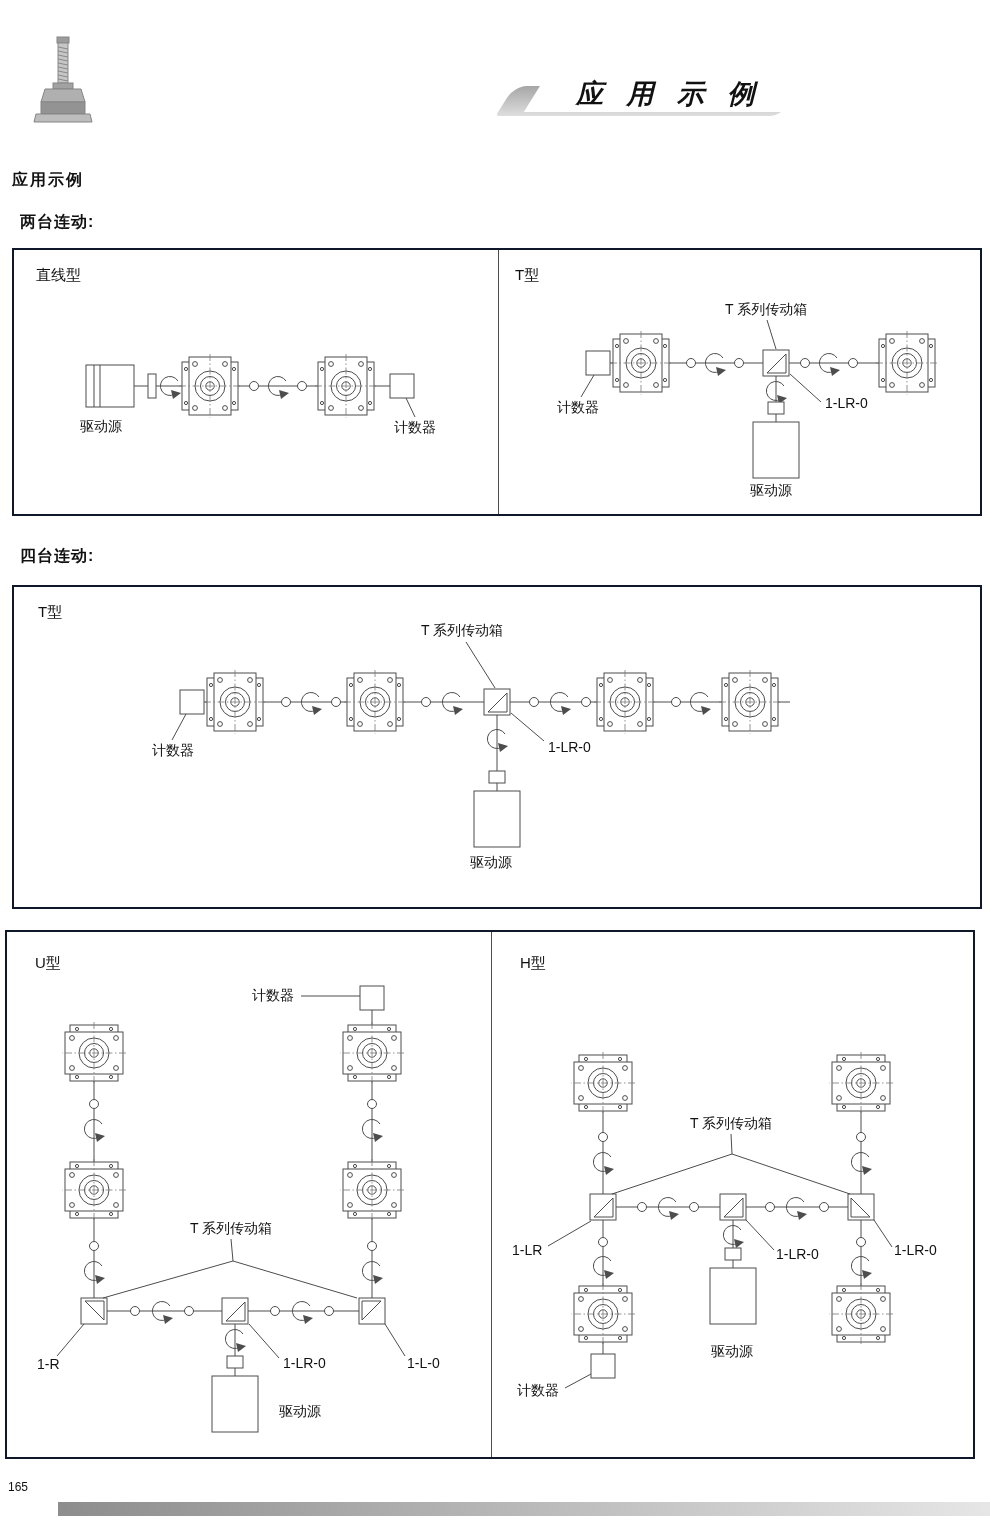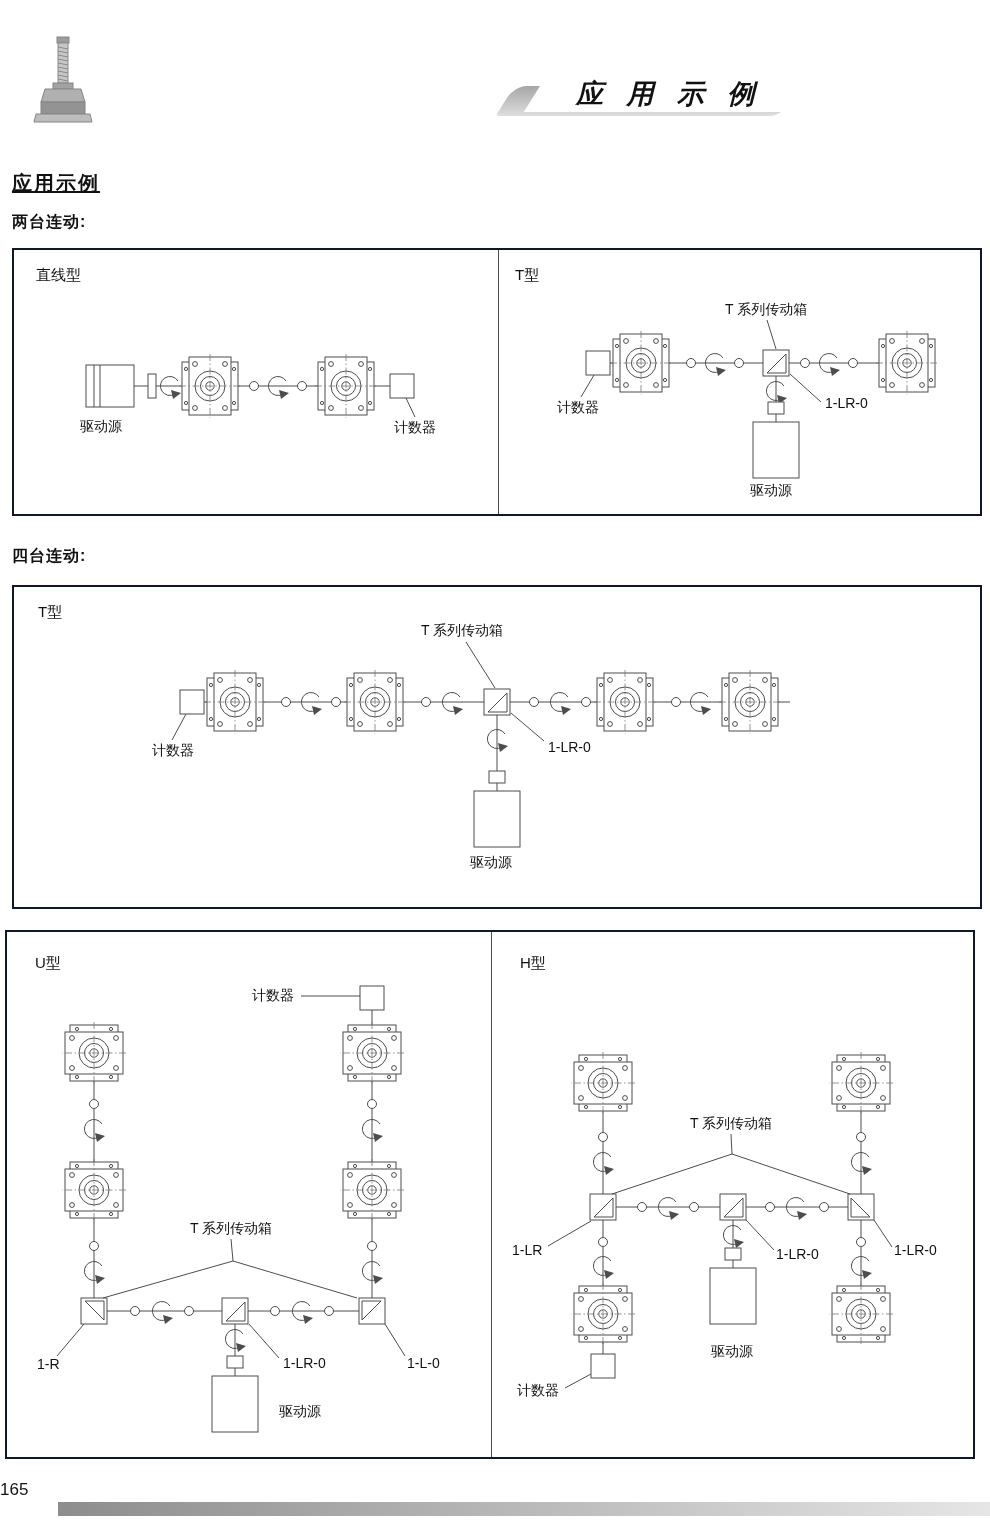--- a/index.html
+++ b/index.html
@@ -1,38 +1,38 @@
 <!DOCTYPE html>
 <html><head>
 <meta charset="utf-8">
 <style>
   html,body{margin:0;padding:0;}
   body{width:990px;height:1539px;position:relative;background:#fff;color:#111;
        font-family:"Liberation Sans","DejaVu Sans",sans-serif;overflow:hidden;}
   .abs{position:absolute;}
-  .page-title{font-size:20px;font-weight:bold;letter-spacing:2px;text-decoration:underline;}
-  .section-label{font-size:16px;font-weight:bold;letter-spacing:1px;}
+  .page-title{font-size:16px;font-weight:bold;letter-spacing:2px;}
+  .section-label{font-size:16px;font-weight:bold;letter-spacing:1px;margin-left:8px;}
   .frame{position:absolute;border:2px solid #0f172a;background:#fff;}
   .frame svg{position:absolute;top:0;left:0;}
   .vdiv{position:absolute;top:0;bottom:0;width:1px;background:#4d4d4d;}
   .ln{stroke:#4d4d4d;stroke-width:1;fill:none;}
   .lw{stroke:#4d4d4d;stroke-width:1;fill:#fff;}
   .dsh{stroke:#7a7a7a;stroke-width:.8;fill:none;stroke-dasharray:7 2.5 1.5 2.5;}
   .hd{fill:#4d4d4d;stroke:none;}
   svg text{fill:#111;}
   .t14{font-size:14px;}
   .t15{font-size:15px;}
   .banner{position:absolute;left:505px;top:76px;width:300px;height:44px;}
   .banner-gray{position:absolute;left:0;top:10px;width:286px;height:30px;transform:skewX(-32deg);
       background:linear-gradient(180deg,#a6a6a6,#dedede);border-radius:12px 3px 12px 3px;}
   .banner-white{position:absolute;left:30px;top:0;width:268px;height:36px;transform:skewX(-32deg);
       background:#fff;display:flex;align-items:center;justify-content:center;}
   .banner-text{transform:skewX(32deg);font-style:italic;font-weight:bold;font-size:27px;
       letter-spacing:8px;white-space:nowrap;}
-  .footer-num{position:absolute;left:0;top:1480px;font-size:17px;}
+  .footer-num{position:absolute;left:8px;top:1480px;font-size:12px;}
   .footer-bar{position:absolute;left:58px;top:1502px;width:932px;height:14px;
       background:linear-gradient(90deg,#8d8d8d,#c2c2c2 60%,#e6e6e6);}
 </style>
 </head>
 <body>
 
 <svg width="0" height="0" style="position:absolute" aria-hidden="true">
   <defs>
     <g id="gbh">
       <rect class="lw" x="-28" y="-24" width="8" height="48"></rect>

